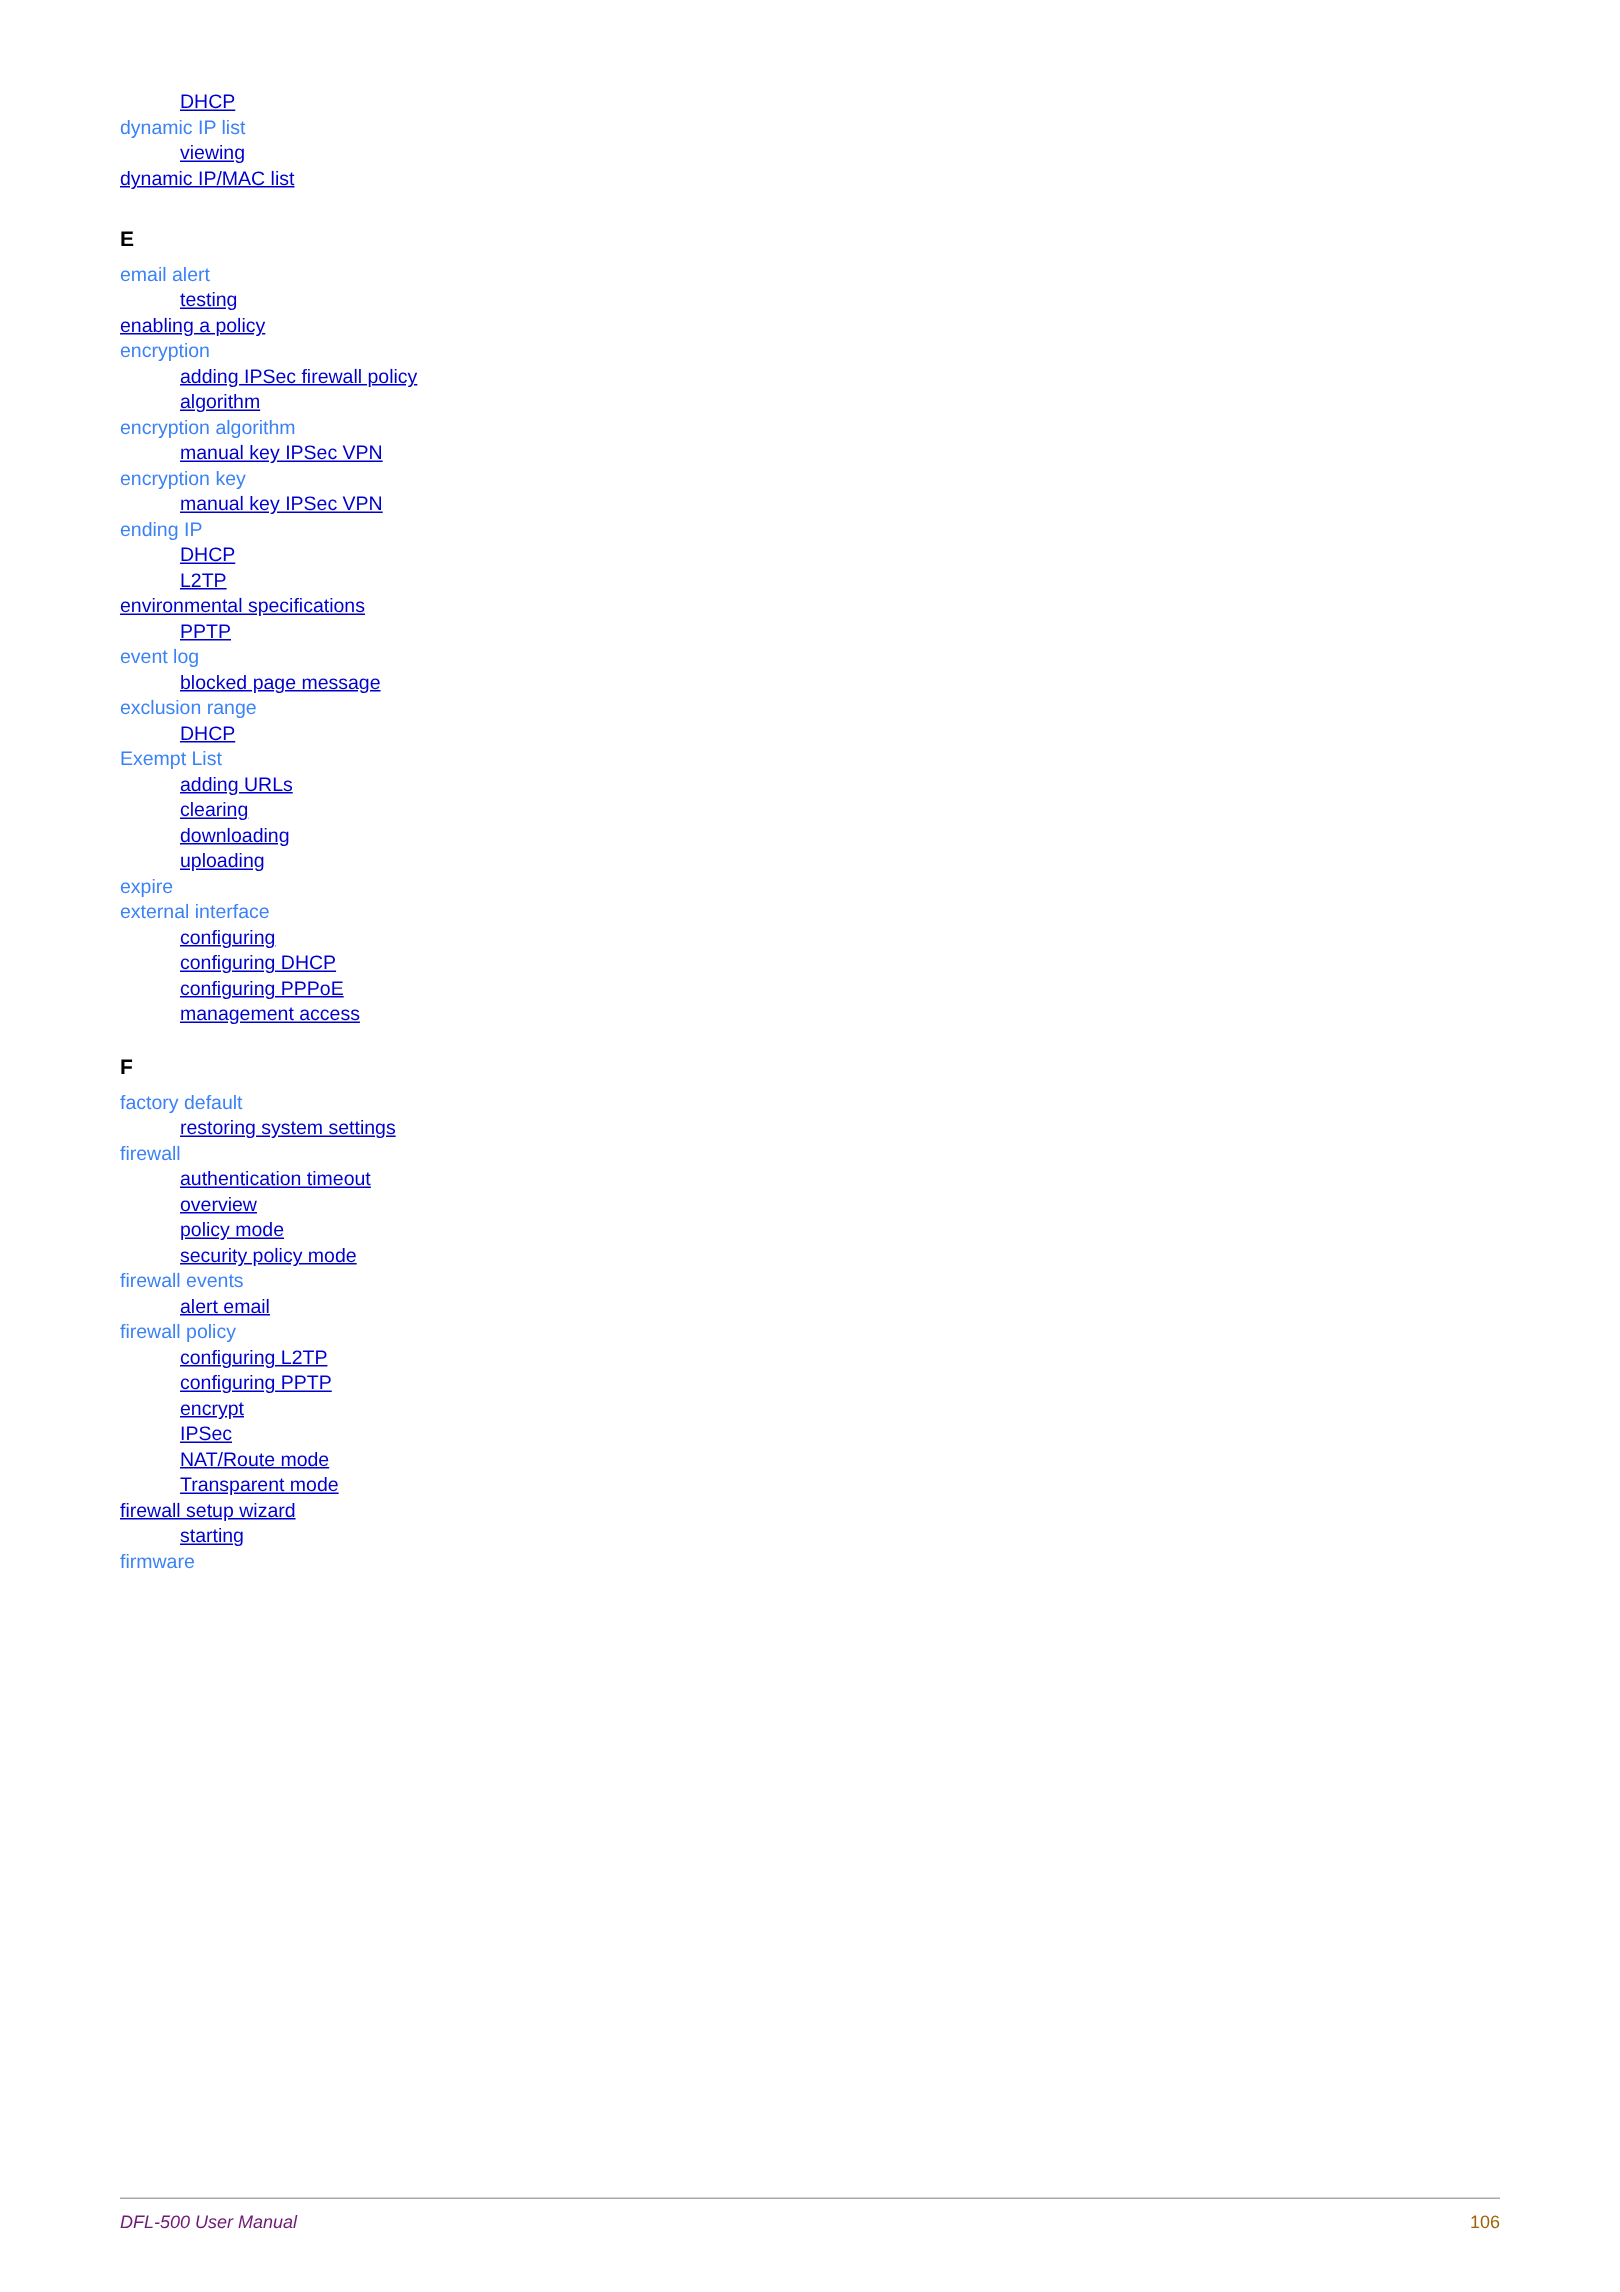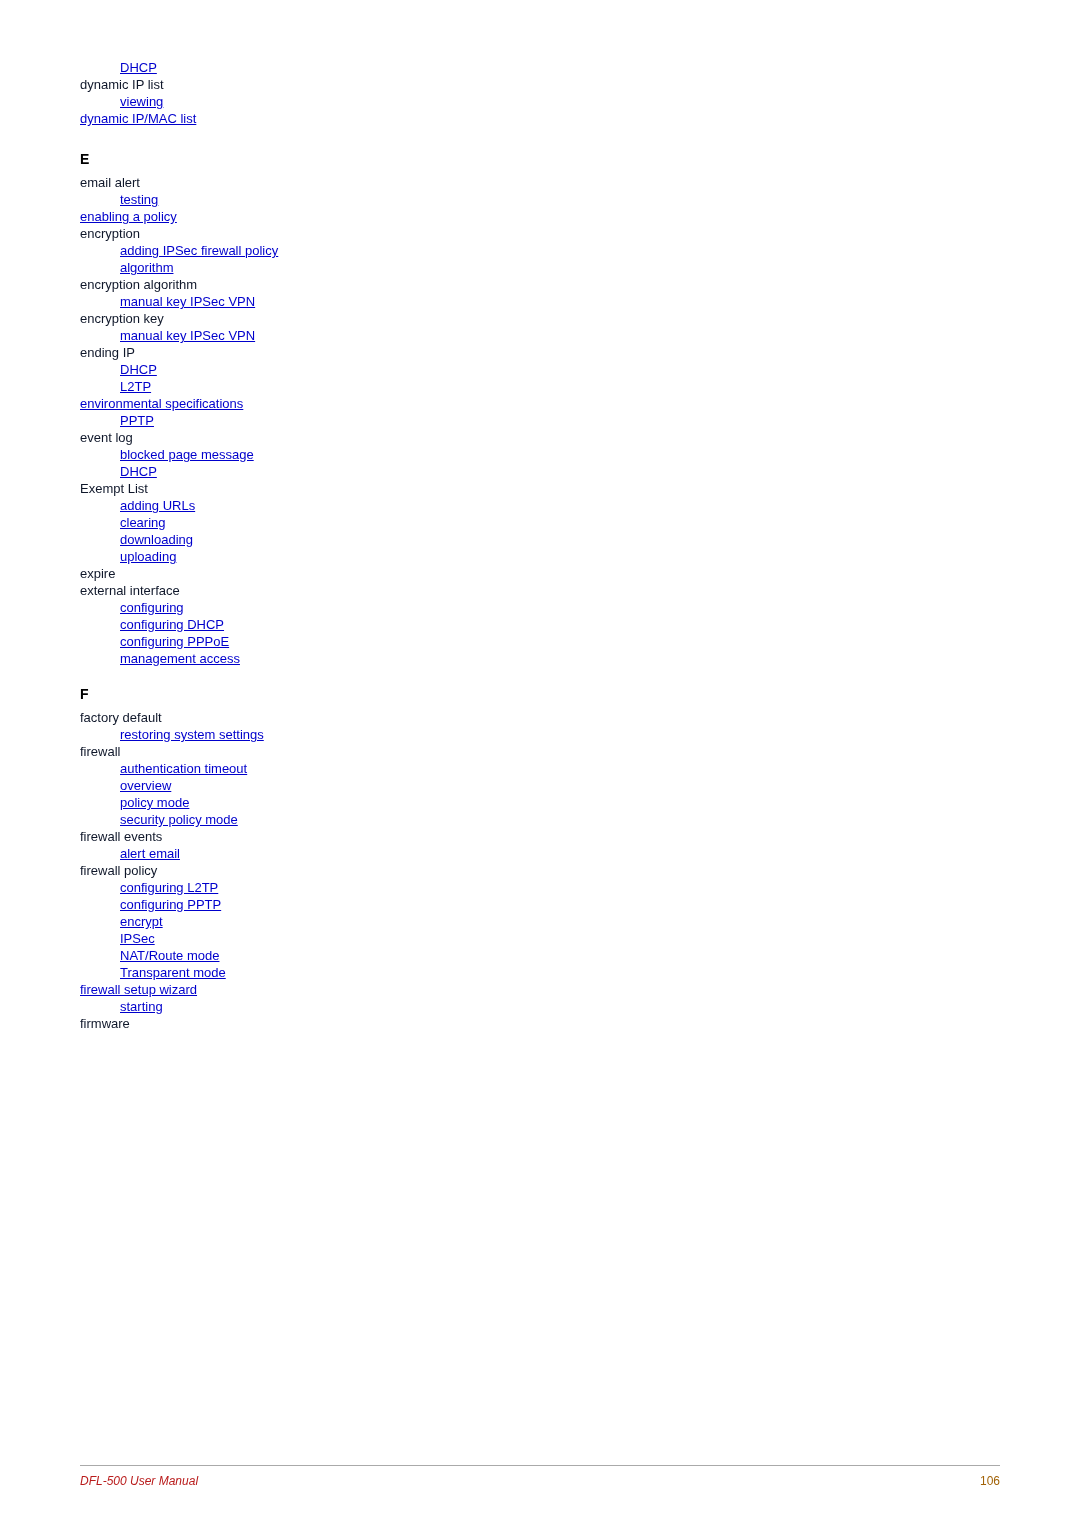--- a/index.html
+++ b/index.html
@@ -48,39 +48,39 @@
       margin-left: 40px;
       margin-bottom: 2px;
     }
 
     a {
       color: #0000cc;
       text-decoration: underline;
     }
 
     .plain-text {
-      color: #0f172a;
+      color: #3b82f6;
     }
 
     .page-footer {
       position: absolute;
       bottom: 40px;
       left: 80px;
       right: 80px;
       border-top: 1px solid #aaaaaa;
       padding-top: 8px;
       display: flex;
       justify-content: space-between;
       align-items: center;
     }
 
     .footer-title {
       font-style: italic;
       font-size: 12px;
-      color: #b91c1c;
+      color: #701a75;
     }
 
     .footer-page {
       font-size: 12px;
       color: #a16207;
     }
 
     .top-section {
       margin-bottom: 25px;
     }
@@ -155,20 +155,23 @@
     </div>
     <div class="index-item level-1">
       <a href="#">PPTP</a>
     </div>
     <div class="index-item level-0">
       <span class="plain-text">event log</span>
     </div>
     <div class="index-item level-1">
       <a href="#">blocked page message</a>
     </div>
+    <div class="index-item level-0">
+      <span class="plain-text">exclusion range</span>
+    </div>
     <div class="index-item level-1">
       <a href="#">DHCP</a>
     </div>
     <div class="index-item level-0">
       <span class="plain-text">Exempt List</span>
     </div>
     <div class="index-item level-1">
       <a href="#">adding URLs</a>
     </div>
     <div class="index-item level-1">

